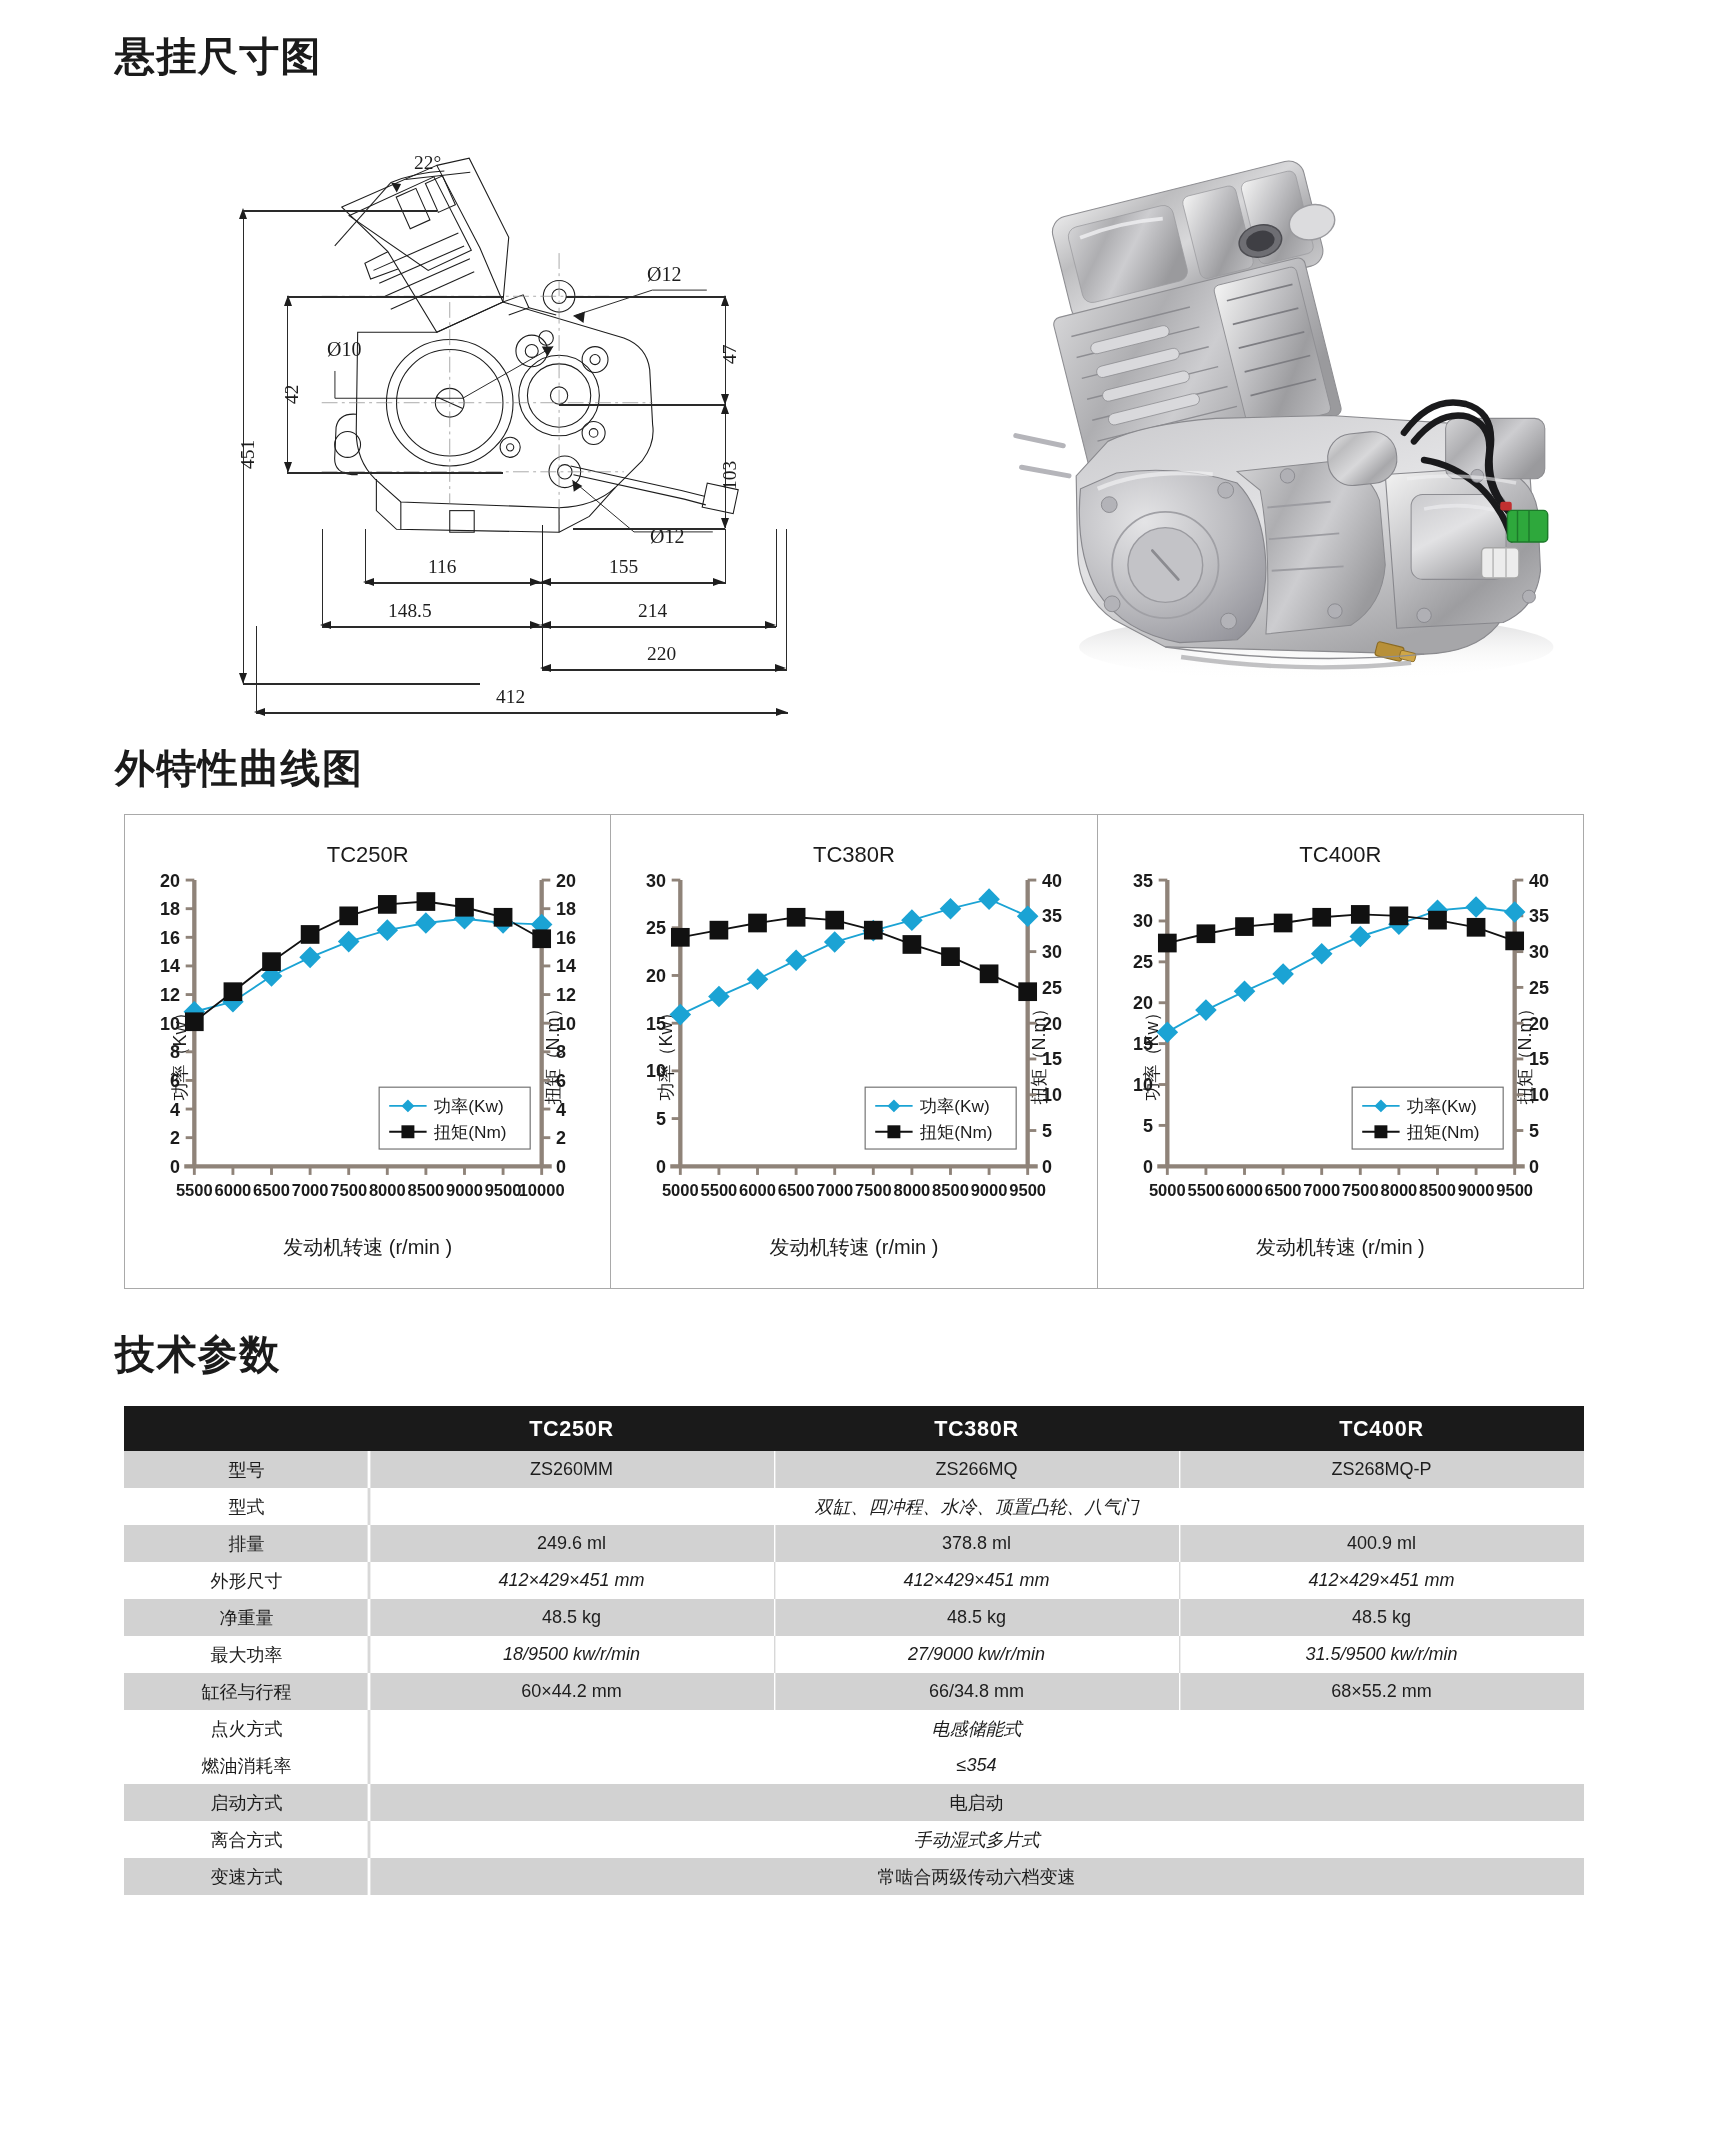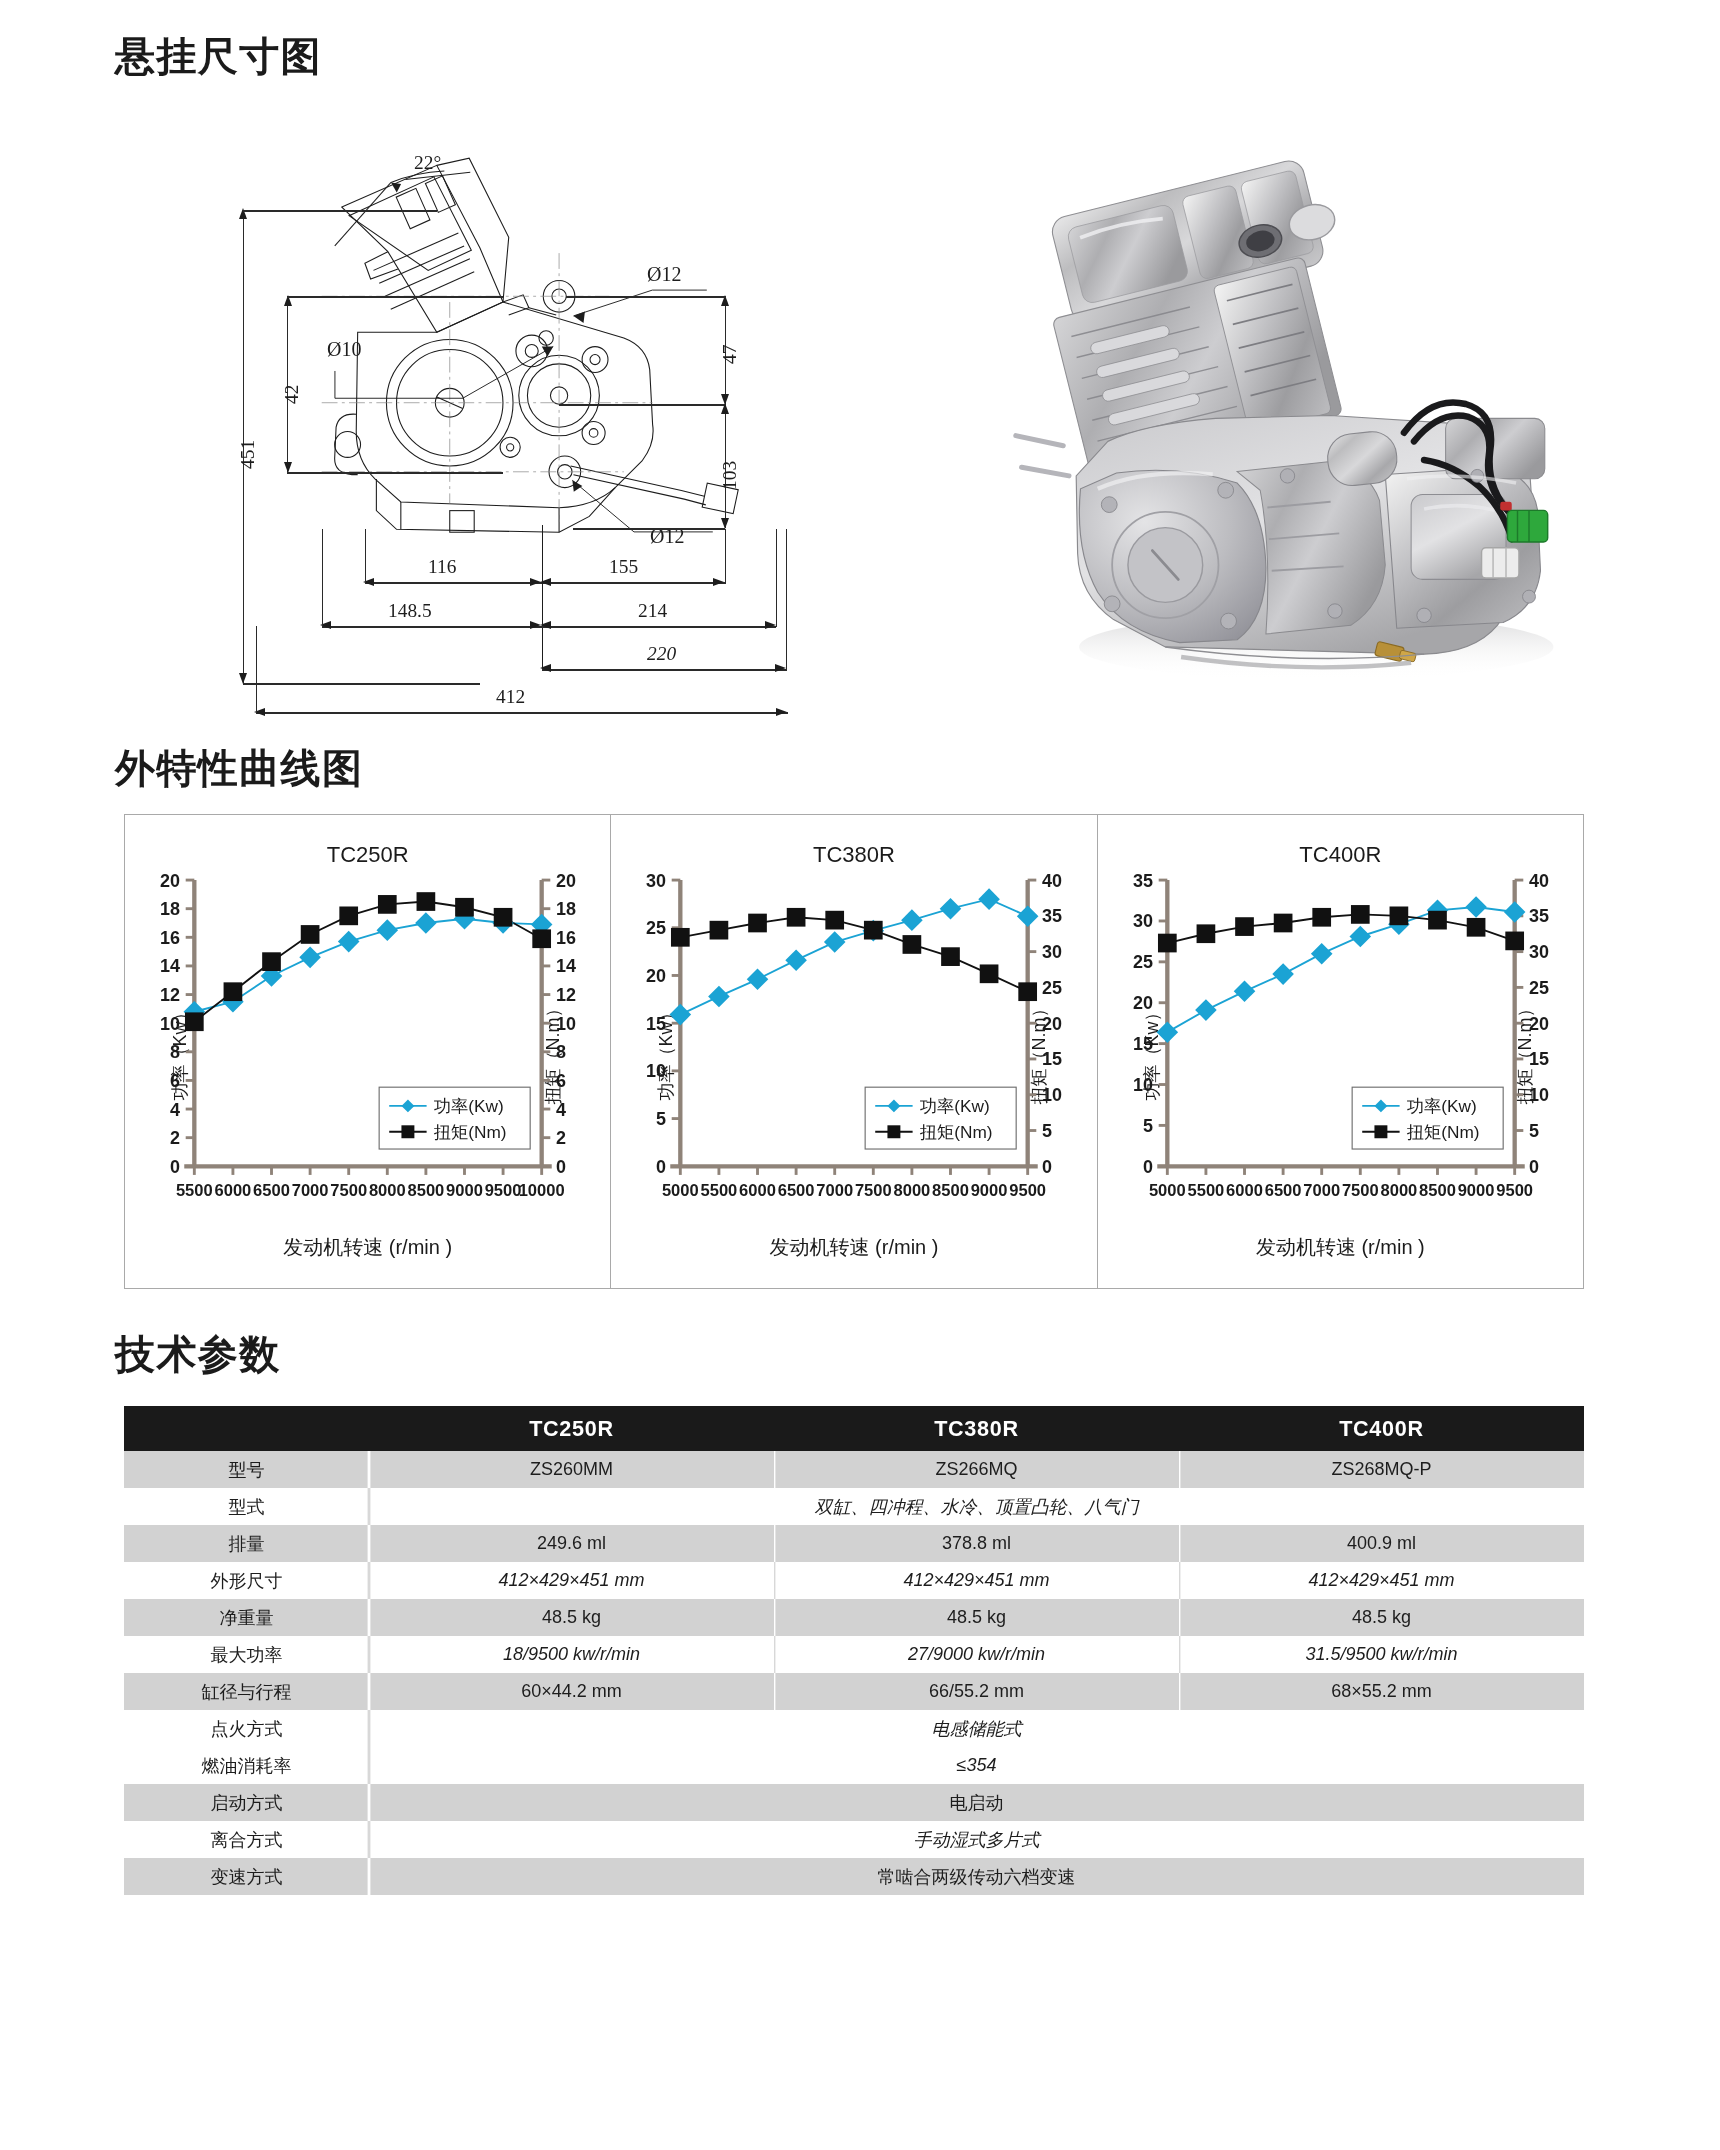--- a/index.html
+++ b/index.html
@@ -267,21 +267,21 @@
 
       <div class="dimline h" style="left:321px; top:504px; width:234px;"></div>
       <div class="arr l" style="left:319px; top:499px;"></div>
       <div class="arr r" style="left:544px; top:499px;"></div>
       <div class="dimtxt" style="left:417px; top:478px;">214</div>
       <div class="dimline v" style="left:555px; top:407px; height:98px;"></div>
 
       <div class="dimline h" style="left:321px; top:547px; width:245px;"></div>
       <div class="arr l" style="left:319px; top:542px;"></div>
       <div class="arr r" style="left:554px; top:542px;"></div>
-      <div class="dimtxt" style="left:426px; top:521px;font-style:italic;">220</div>
+      <div class="dimtxt" style="left:426px; top:521px;">220</div>
       <div class="dimline v" style="left:565px; top:407px; height:141px;"></div>
 
       <div class="dimline h" style="left:35px; top:590px; width:532px;"></div>
       <div class="arr l" style="left:33px; top:586px;"></div>
       <div class="arr r" style="left:555px; top:586px;"></div>
       <div class="dimtxt" style="left:275px; top:564px;">412</div>
       <div class="dimline v" style="left:35px; top:504px; height:88px;"></div>
     </div>
 
     <div id="engine-photo">
@@ -783,21 +783,21 @@
         </tr>
         <tr class="plain">
           <td class="rowlabel">最大功率</td>
           <td class="colcell">18/9500 kw/r/min</td>
           <td class="colcell">27/9000 kw/r/min</td>
           <td class="colcell">31.5/9500 kw/r/min</td>
         </tr>
         <tr class="shade">
           <td class="rowlabel">缸径与行程</td>
           <td class="colcell">60×44.2 mm</td>
-          <td class="colcell">66/55.2 mm</td>
+          <td class="colcell">66/34.8 mm</td>
           <td class="colcell">68×55.2 mm</td>
         </tr>
         <tr class="plain">
           <td class="rowlabel">点火方式</td>
           <td class="colcell span3" colspan="3">电感储能式</td>
         </tr>
         <tr class="plain">
           <td class="rowlabel">燃油消耗率</td>
           <td class="colcell span3" colspan="3">≤354</td>
         </tr>

